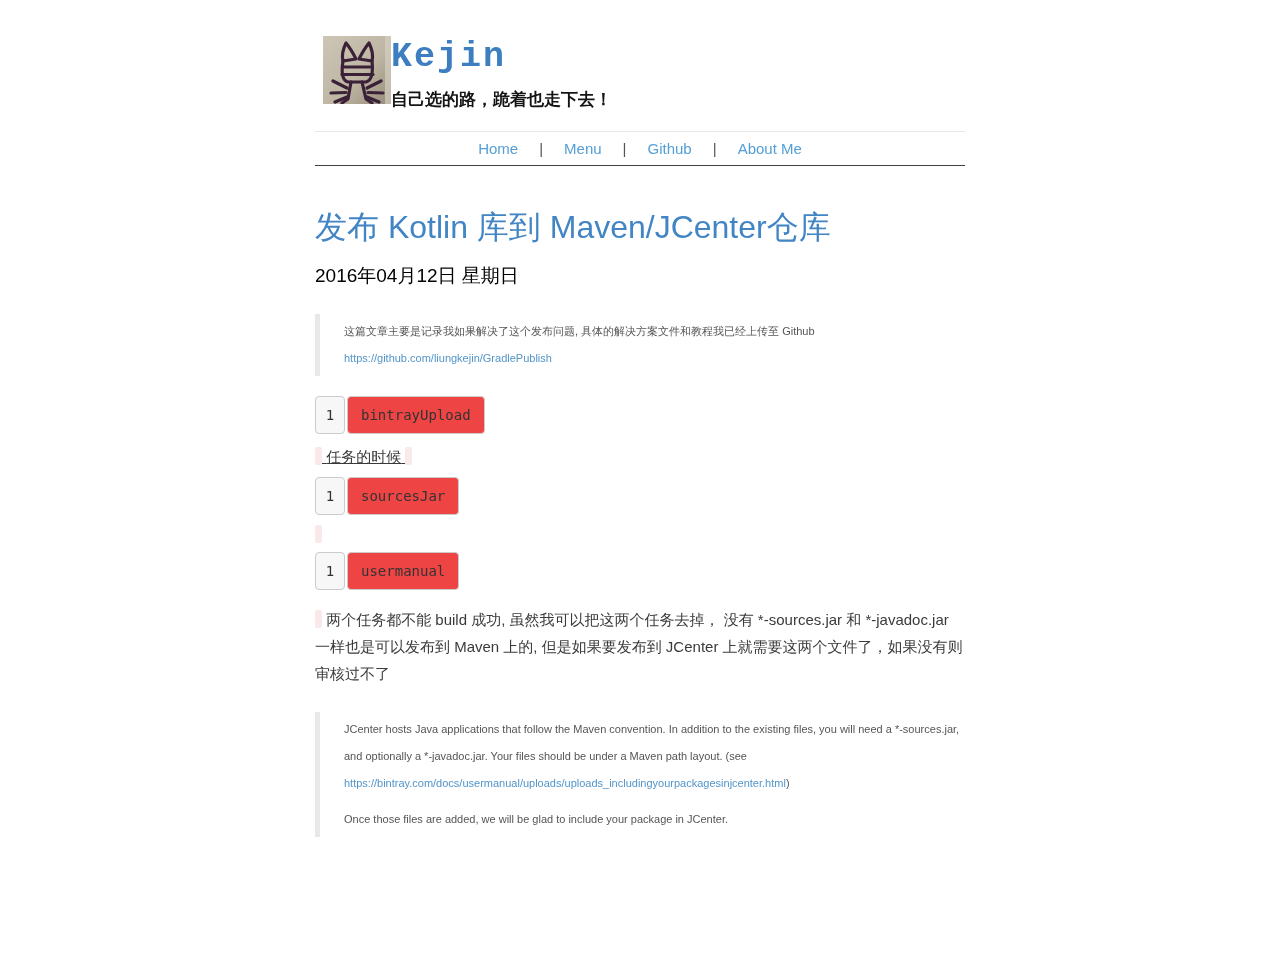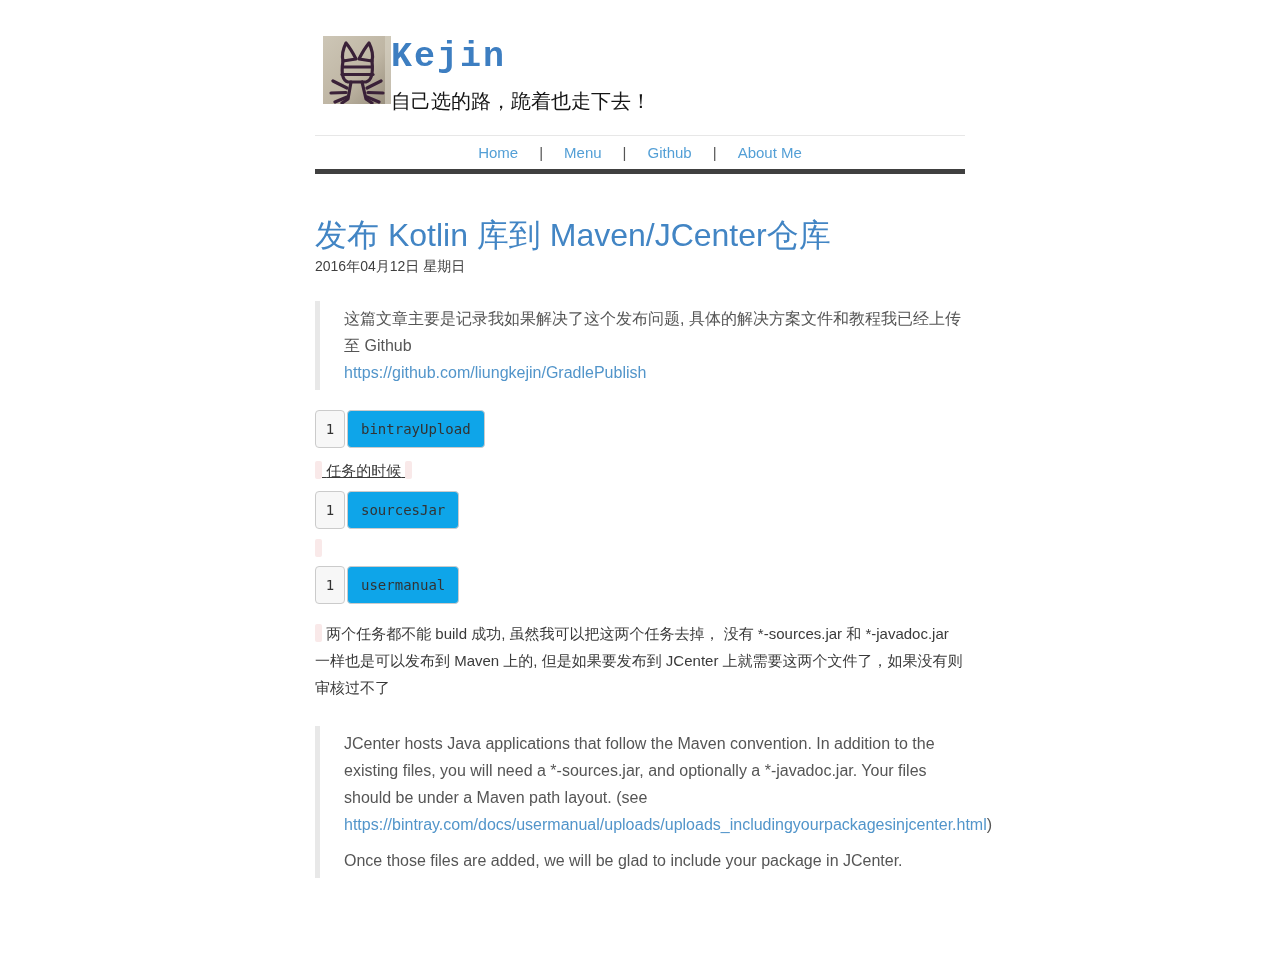--- a/index.html
+++ b/index.html
@@ -15,58 +15,58 @@
   
   .site-header { display: flex; align-items: flex-start; padding-left: 8px; }
   .logo-box { width: 68px; height: 68px; flex: 0 0 68px; cursor: pointer; }
   .logo-box svg { display: block; width: 68px; height: 68px; }
   .head-text { padding-top: 2px; }
   .site-title {
     font-family: "Liberation Mono", "DejaVu Sans Mono", monospace;
     font-weight: bold; font-size: 35px; line-height: 1.1;
     color: #3d7ec1; letter-spacing: 2px; text-decoration: none; display: inline-block;
   }
-  .site-subtitle { margin-top: 11px; font-size: 20px; font-weight: normal; color: #141414; }
+  .site-subtitle { margin-top: 11px; font-size: 17px; font-weight: bold; color: #141414; }
 
   
   .site-nav {
     margin-top: 20px; text-align: center;
-    border-top: 1px solid #e7e7e7; border-bottom: 5px solid #404040;
+    border-top: 1px solid #e7e7e7; border-bottom: 1px solid #404040;
     padding: 8px 0; font-size: 15px;
   }
   .site-nav a { color: #539fd6; text-decoration: none; cursor: pointer; }
   .site-nav .sep { color: #555; margin: 0 21px; }
 
   
   .post-title { margin: 40px 0 0 0; font-size: 32px; font-weight: 400; color: #4285c4; }
-  .post-date { font-size: 14px; color: #404040; }
+  .post-date { margin-top: 13px; font-size: 19px; color: #000000; }
 
   blockquote {
     margin: 25px 0 20px 0; padding: 4px 0 4px 24px;
-    border-left: 5px solid #e8e8e8; color: #555; font-size: 16px;
+    border-left: 5px solid #e8e8e8; color: #555; font-size: 11px;
   }
   blockquote p { margin: 0; line-height: 27px; }
   blockquote p + p { margin-top: 9px; }
 
   .para { margin: 16px 0; font-size: 15px; line-height: 27px; color: #3a3a3a; }
   .para.first { margin-top: 28px; }
   a.inline-link { color: #4a89be; text-decoration: none; cursor: pointer; }
   blockquote a.inline-link { color: #5295ca; text-align: center; }
 
   
   .codeblock { display: flex; margin: 7px 0 9px 0; }
   .lineno {
     min-width: 30px; height: 38px; line-height: 36px; text-align: center;
     background: #f7f7f7; border: 1px solid #cbcbcb; border-radius: 4px;
     font-family: "DejaVu Sans Mono", "Liberation Mono", monospace;
     font-size: 14px; color: #333; margin-right: 2px; padding: 0 8px;
   }
   .codebody {
     height: 38px; line-height: 36px; padding: 0 13px;
-    background: #0ea5e9; border: 1px solid #cbcbcb; border-radius: 4px;
+    background: #ef4444; border: 1px solid #cbcbcb; border-radius: 4px;
     font-family: "DejaVu Sans Mono", "Liberation Mono", monospace;
     font-size: 14px; color: #333;
   }
 
   
   .pinkmark {
     display: inline-block; width: 7px; height: 18px;
     background: #f9e9e9; border-radius: 2px; vertical-align: -3px;
   }
   .midline { margin: 4px 0; font-size: 15px; line-height: 27px; text-decoration: underline; }

